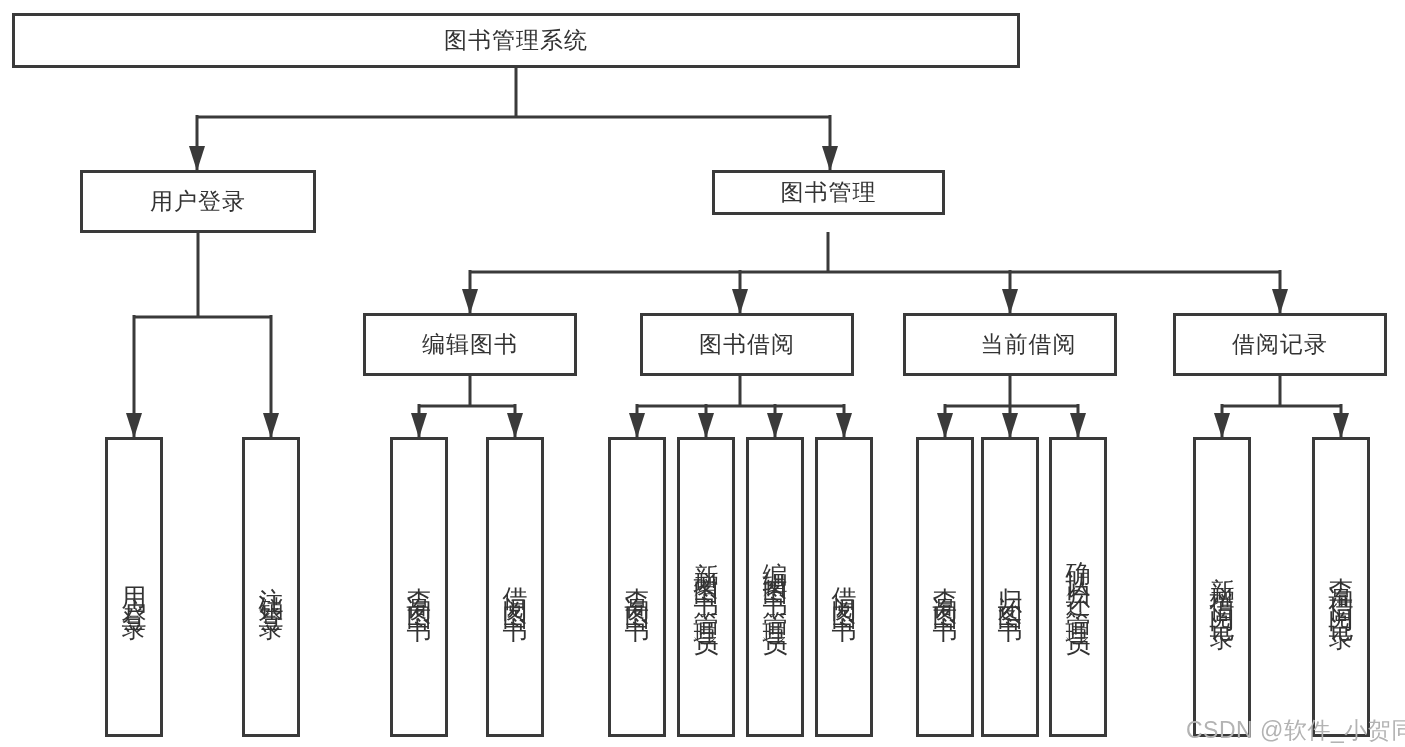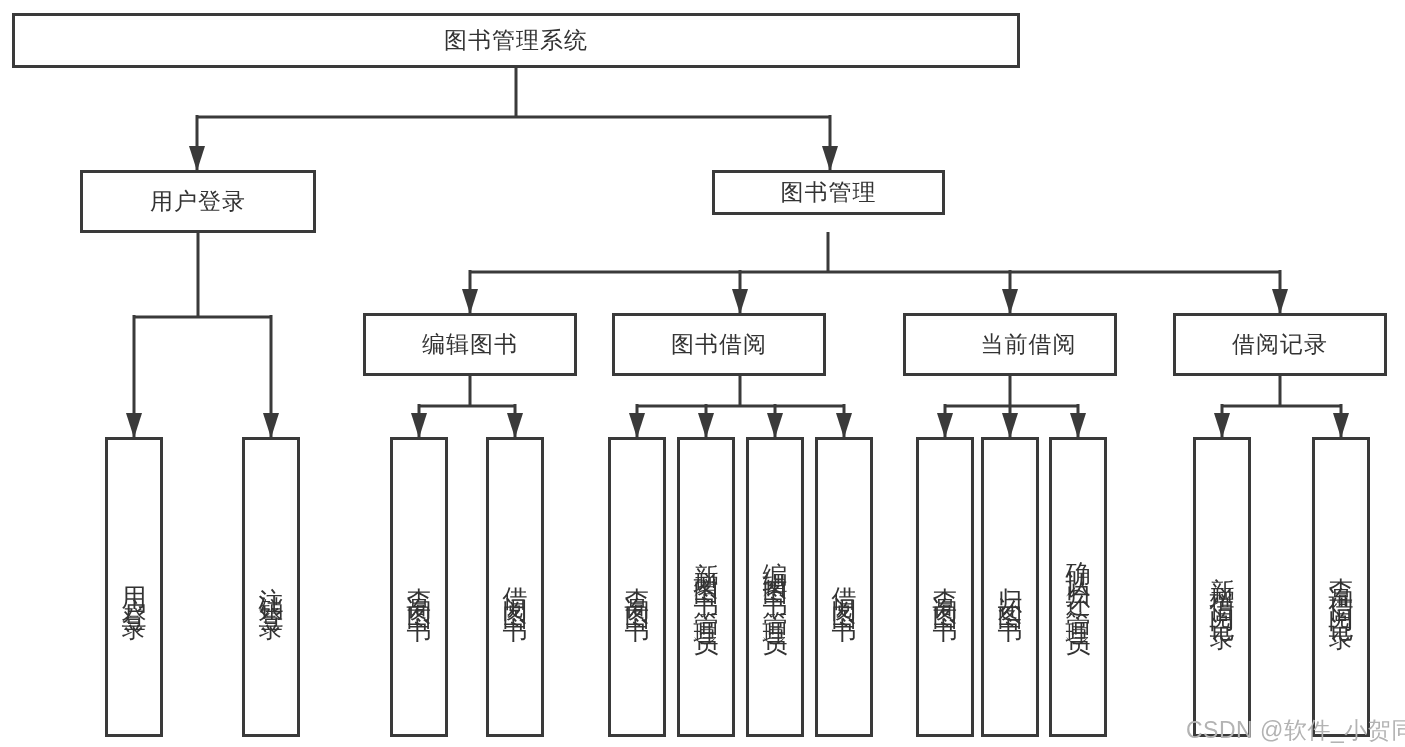--- a/index.html
+++ b/index.html
@@ -79,21 +79,21 @@
       <polygon class="arrowhead" points="1333,413 1349,413 1341,438"></polygon>
     </g>
   </svg>
 
   <div class="box h-node" style="left:12px;top:13px;width:1008px;height:55px;">图书管理系统</div>
 
   <div class="box h-node" style="left:80px;top:170px;width:236px;height:63px;">用户登录</div>
   <div class="box h-node" style="left:712px;top:170px;width:233px;height:45px;">图书管理</div>
 
   <div class="box h-node" style="left:363px;top:313px;width:214px;height:63px;">编辑图书</div>
-  <div class="box h-node" style="left:612px;top:313px;width:214px;height:63px;">图书借阅</div>
+  <div class="box h-node" style="left:640px;top:313px;width:214px;height:63px;">图书借阅</div>
   <div class="box h-node" style="left:903px;top:313px;width:214px;height:63px;padding-left:37px;">当前借阅</div>
   <div class="box h-node" style="left:1173px;top:313px;width:214px;height:63px;">借阅记录</div>
 
   <div class="box v-node" style="left:105px;top:437px;width:58px;height:300px;">用户登录</div>
   <div class="box v-node" style="left:242px;top:437px;width:58px;height:300px;">注销登录</div>
 
   <div class="box v-node" style="left:390px;top:437px;width:58px;height:300px;">查询图书</div>
   <div class="box v-node" style="left:486px;top:437px;width:58px;height:300px;">借阅图书</div>
 
   <div class="box v-node" style="left:608px;top:437px;width:58px;height:300px;">查询图书</div>

